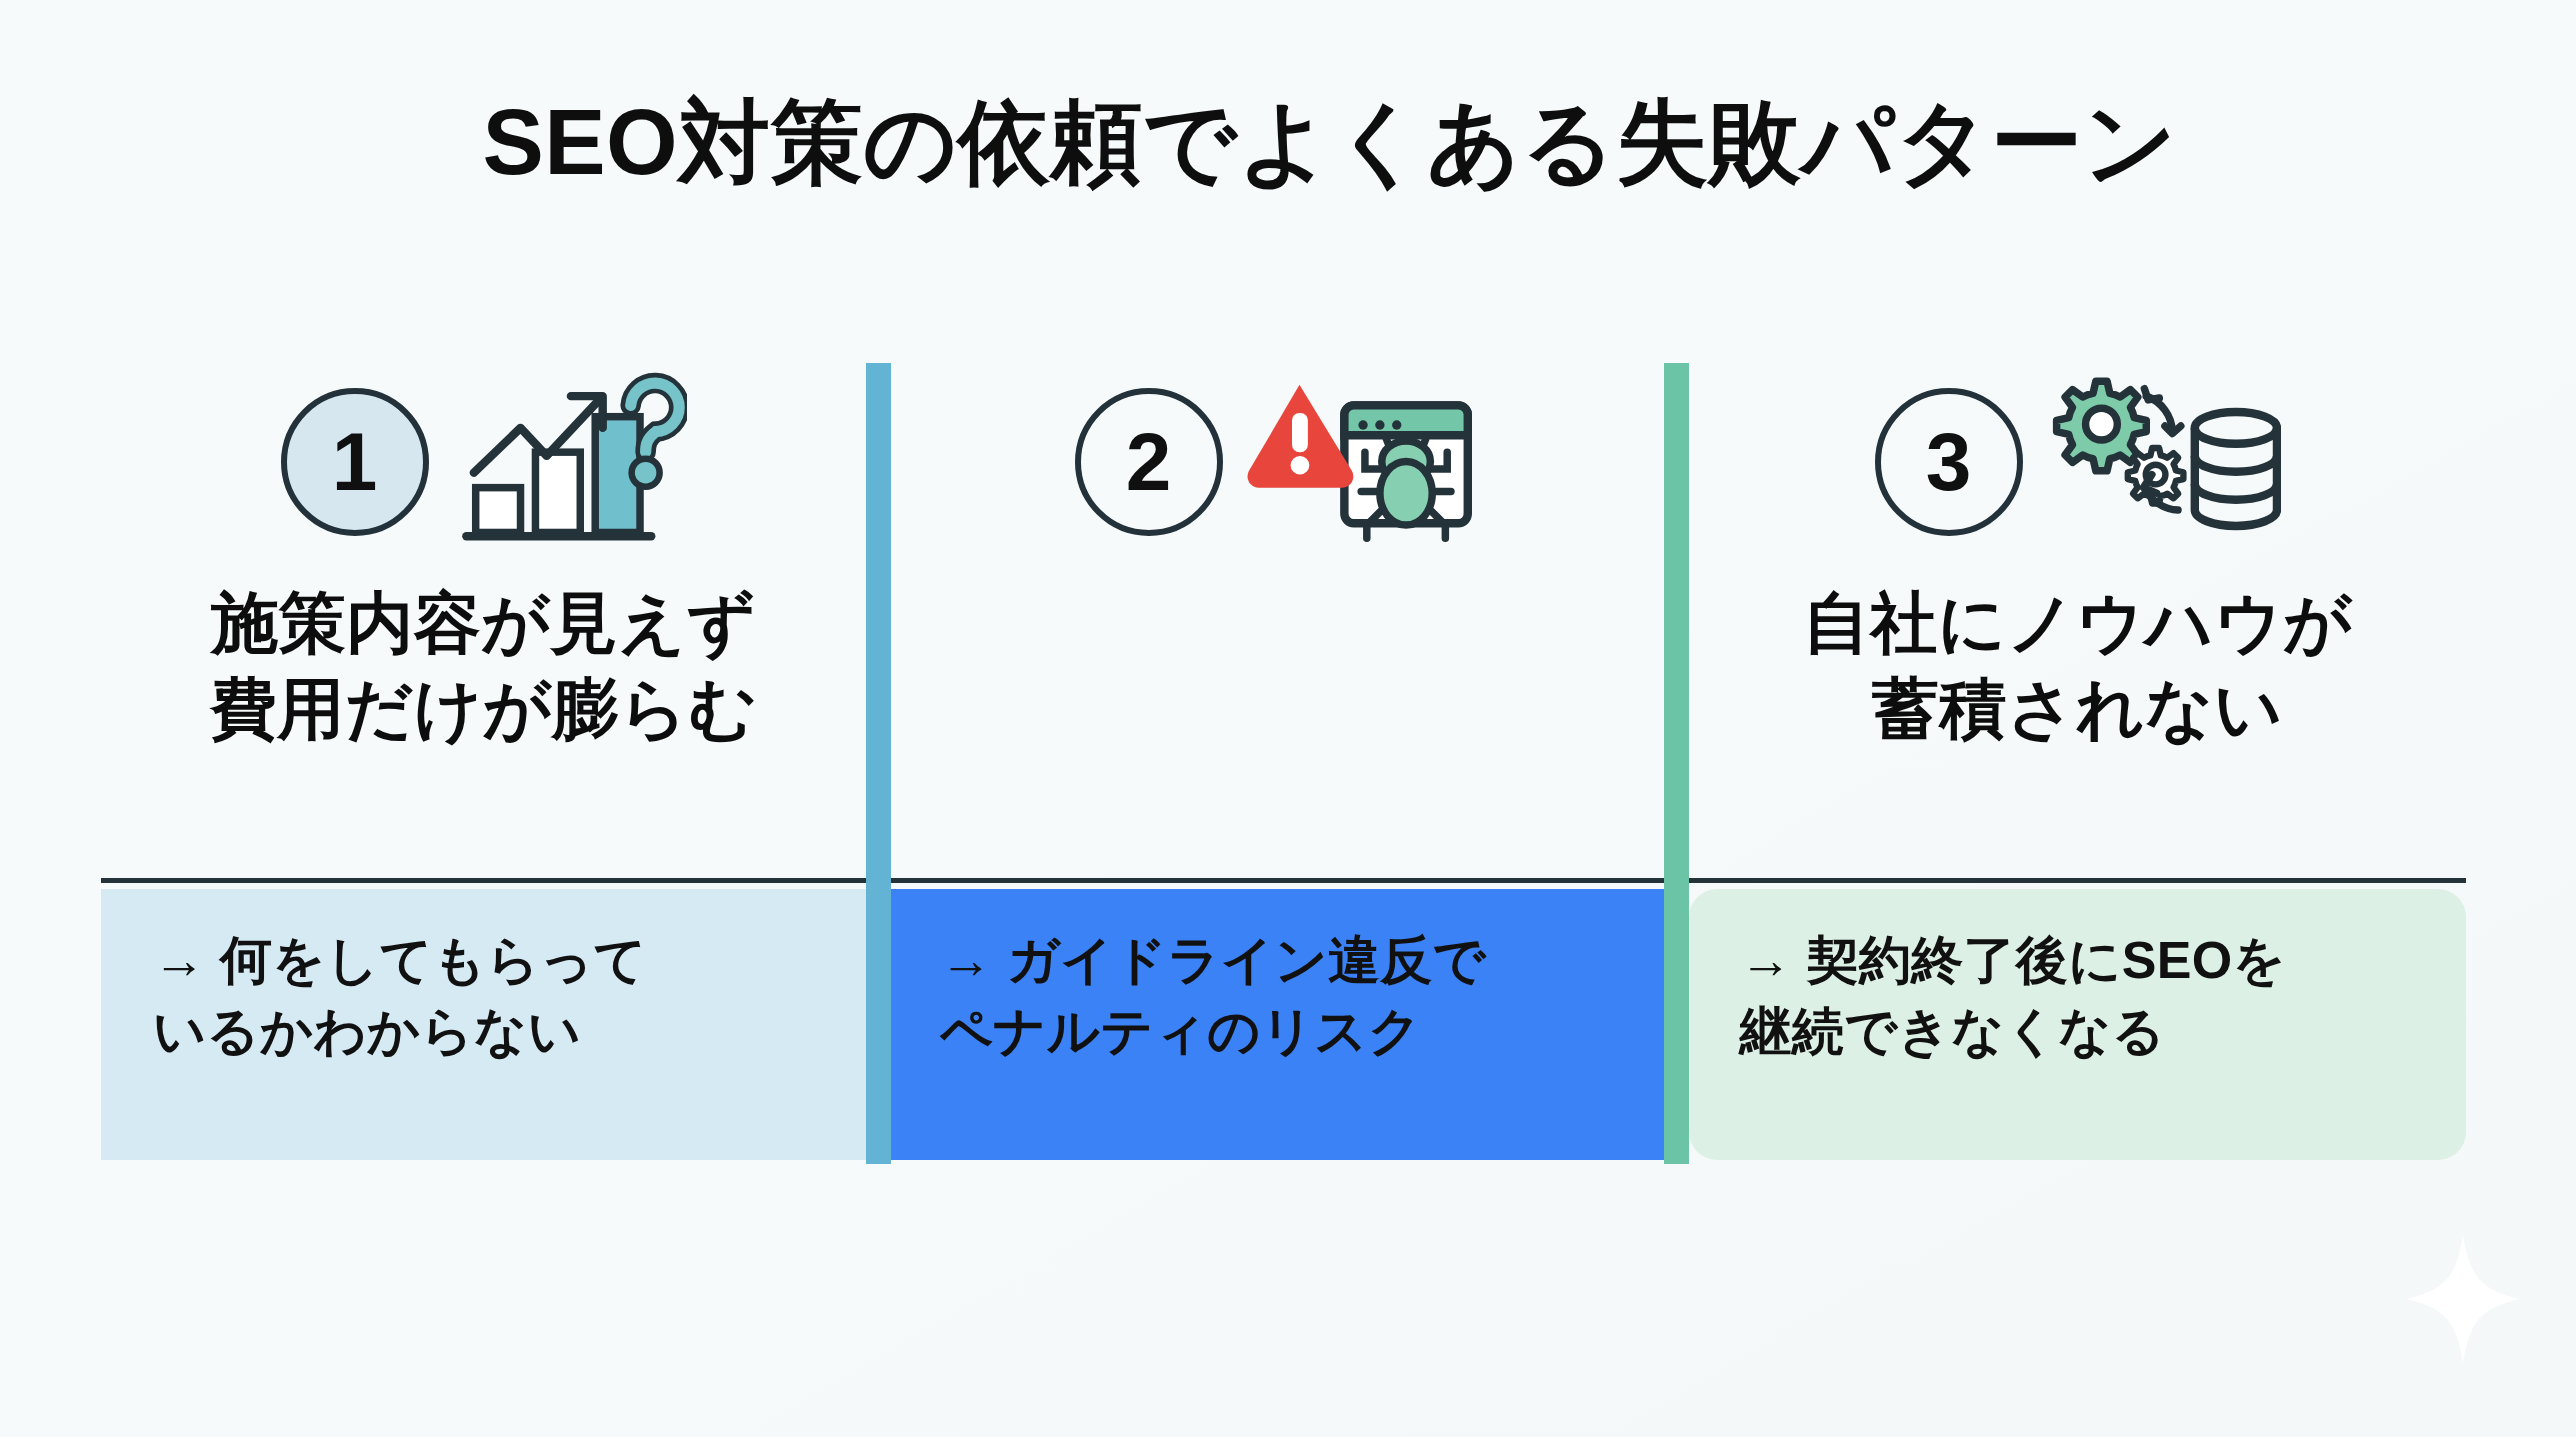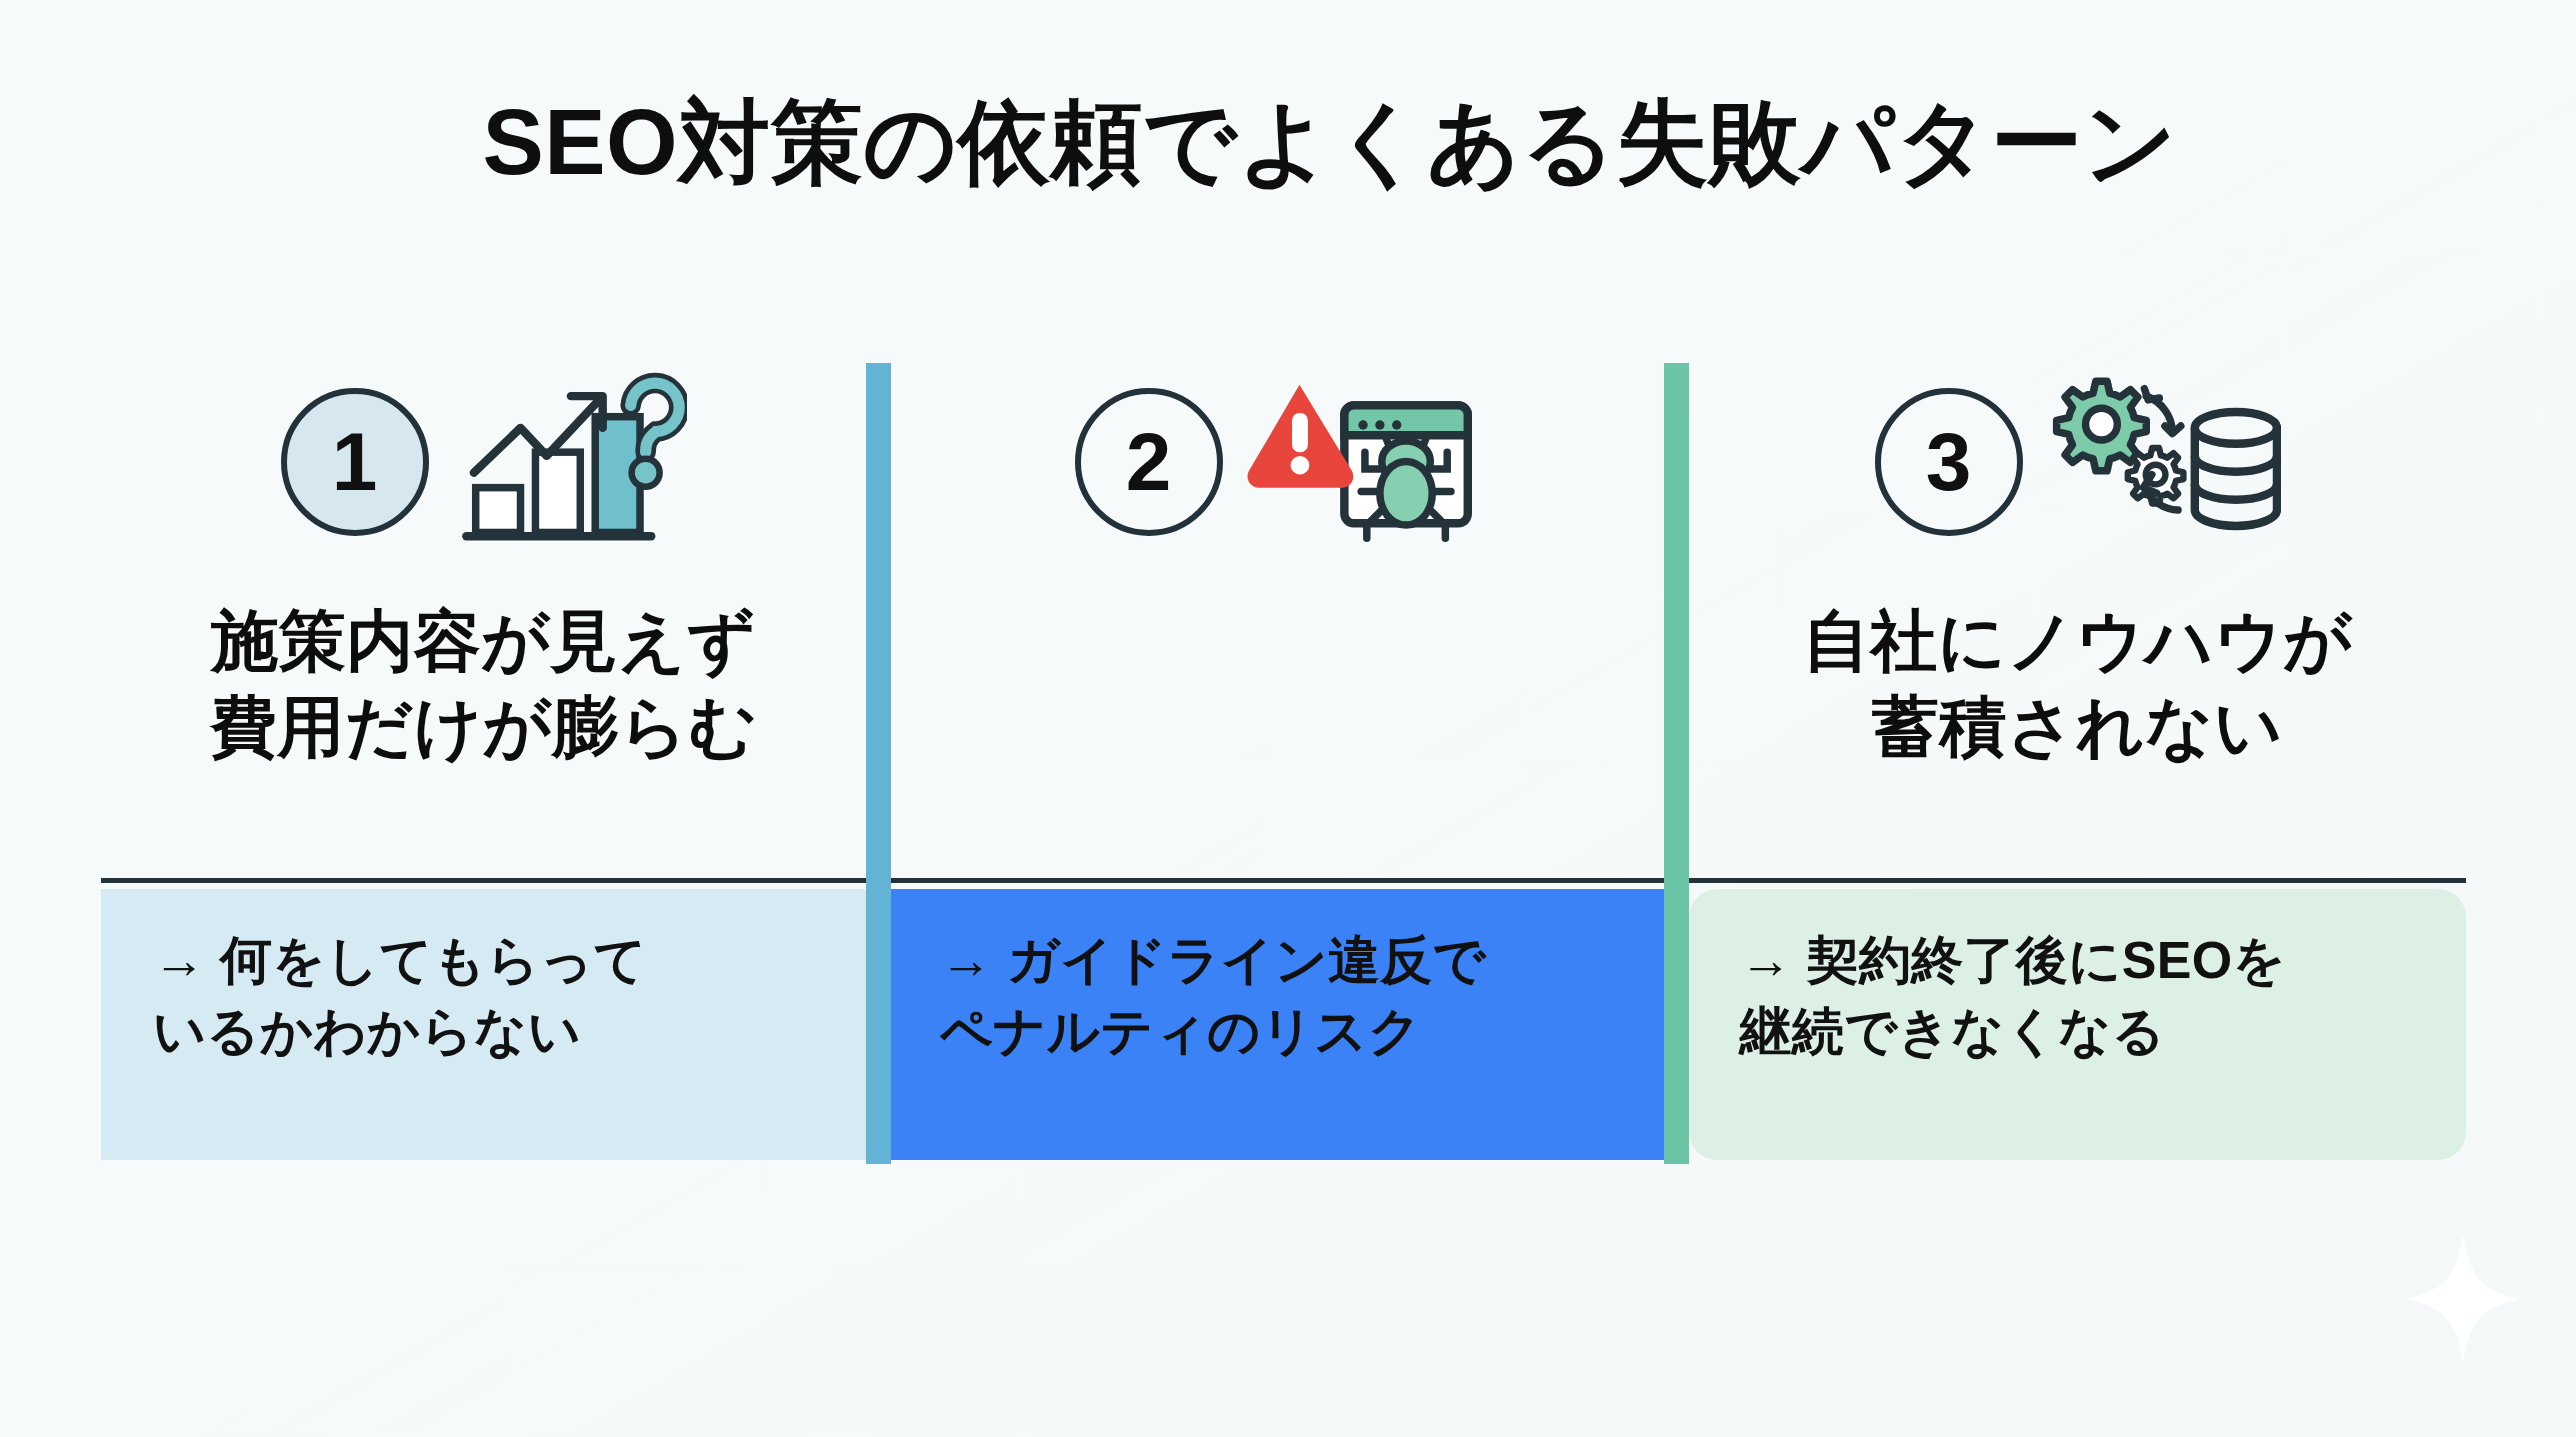--- a/index.html
+++ b/index.html
@@ -104,21 +104,21 @@
     height: 187px;
     flex: 0 0 auto;
     display: flex;
     align-items: center;
     justify-content: center;
   }
   .icon-art svg { display: block; }
 
   
   .headline {
-    margin-top: 38px;
+    margin-top: 20px;
     font-size: 67px;
     font-weight: 700;
     color: #0d0d0d;
     line-height: 1.28;
     text-align: center;
     white-space: pre-line;
     letter-spacing: 0.5px;
   }
 
   

